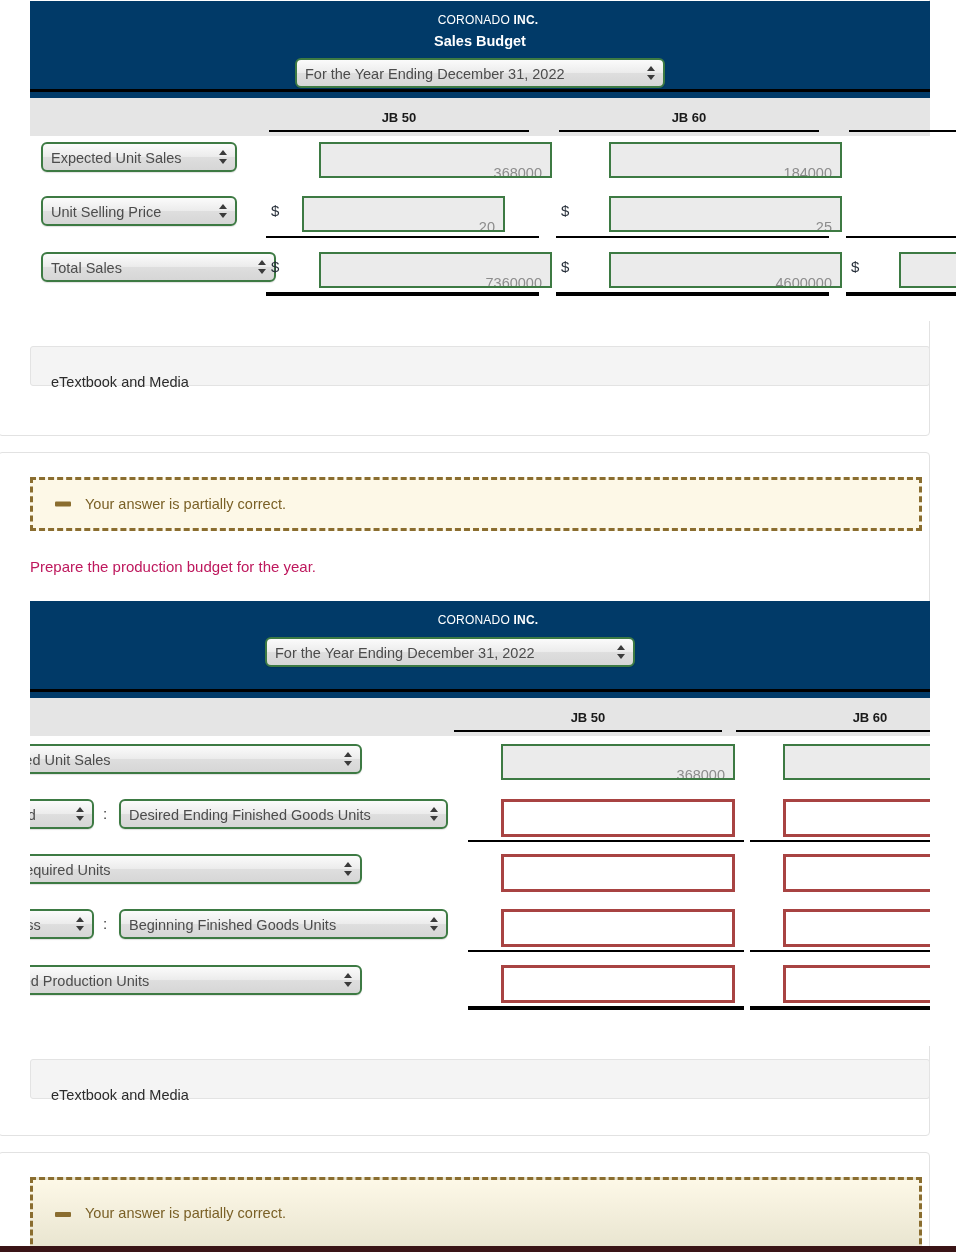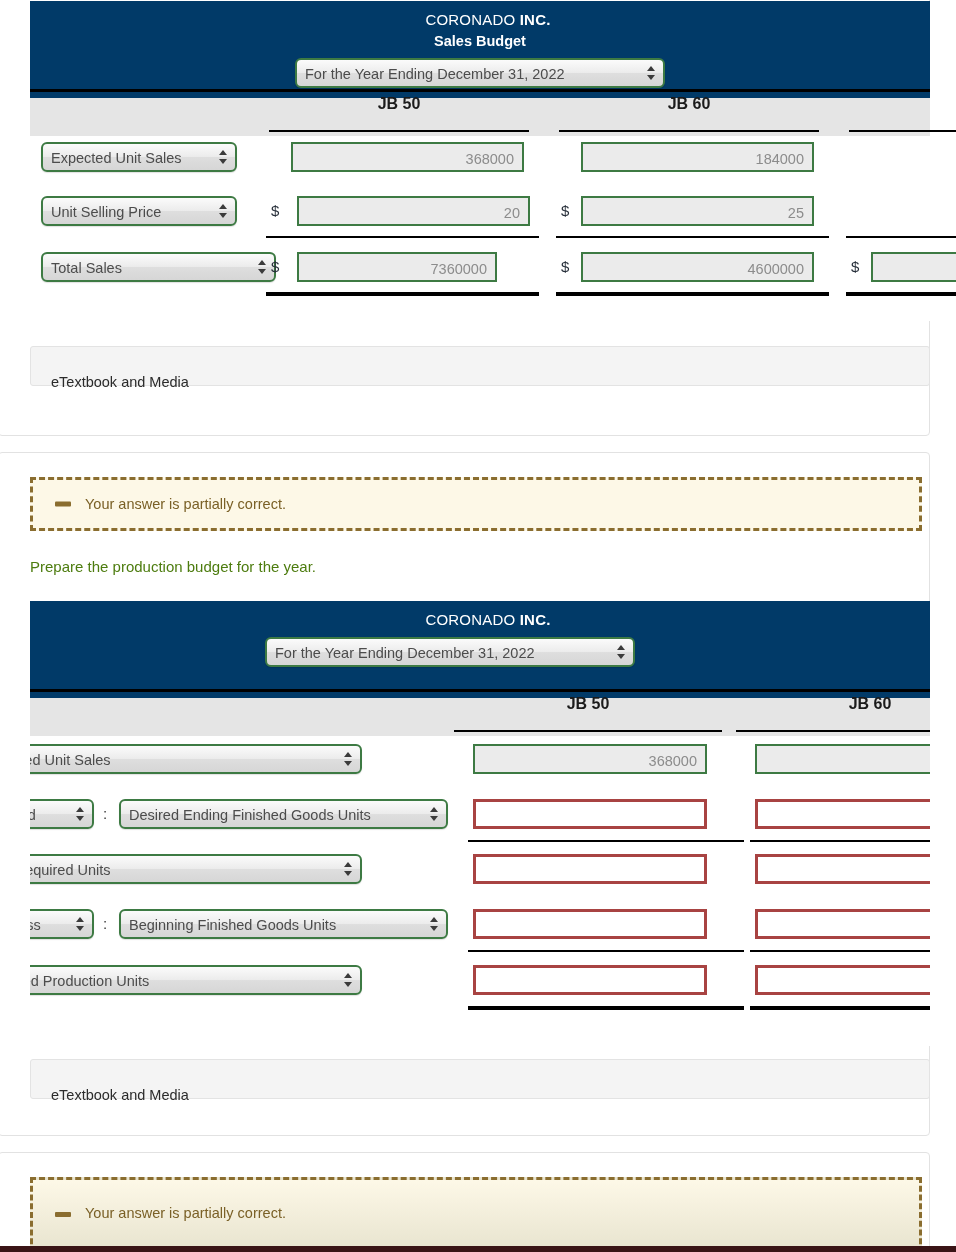--- a/index.html
+++ b/index.html
@@ -28,21 +28,21 @@
   
   .tbl { position: absolute; }
   .tbl-head {
     background: #013a68;
     color: #fff;
     text-align: center;
     padding: 8px 0 0 0;
     position: relative;
     overflow: hidden;
   }
-  .co-name { font-size: 15px; letter-spacing: .2px; line-height: 22px; margin-left: 16px; }
+  .co-name { font-size: 12px; letter-spacing: .2px; line-height: 22px; margin-left: 16px; }
   .co-name b { font-weight: bold; }
   .rpt-name { font-size: 14.5px; font-weight: bold; line-height: 21px; }
   .head-rule {
     position: absolute; left: 0; right: 0; bottom: 6px; height: 3px; background: #000;
   }
   .period-wrap { padding: 6px 0 14px 0; }
 
   
   .sel {
     display: inline-block;
@@ -71,41 +71,42 @@
   }
   .sel .arrows:before { top:1px;  border-bottom:5px solid #3b3b3b; }
   .sel .arrows:after  { bottom:1px; border-top:5px solid #3b3b3b; }
 
   .sel-period { min-width: 370px; }
 
   
   .colhead { background: #e5e5e5; position: relative; height: 38px; }
   .colhead .ch {
     position: absolute; bottom: 4px;
-    text-align: center; font-size: 16px; font-weight: bold; color: #1b1b1b;
+    text-align: center; font-size: 13px; font-weight: bold; color: #1b1b1b;
     border-bottom: 2px solid #000;
-    padding-bottom: 17px;
+    padding-bottom: 3px;
     line-height: 18px;
   }
 
   .rows { position: relative; background:#fff; }
   .row { position: relative; }
 
   .amt {
     position: absolute;
     height: 30px;
     border: 2px solid #3d7a43;
     background: #ebebeb;
     color: #8c8c8c;
     font-size: 14.5px;
     line-height: 26px;
     text-align: right;
-    padding: 2px 8px;
+    padding: 16px 8px;
     white-space: nowrap;
     overflow: hidden;
+    margin-left: 28px;
   }
   .amt.blank { background:#fff; border-color:#a84342; border-width:3px; line-height:24px; }
   .dollar { position: absolute; font-size: 15px; color:#28303b; line-height: 30px; }
   .urule { position:absolute; height:2px; background:#000; }
   .drule { position:absolute; height:4px; border-top:2px solid #000; border-bottom:2px solid #000; background:transparent; }
   .colon { position:absolute; font-size:15px; color:#3b3b3b; line-height:30px; }
 
   
   .etb {
     position: absolute;
@@ -126,21 +127,21 @@
     color: #7a6026;
     font-size: 14.5px;
   }
   .alert .ic {
     position: absolute; left: 22px; top: 50%; transform: translateY(-50%);
     width: 16px; height: 5px; background: #8a6d2f; border-radius: 1px;
   }
   .alert .txt { position: absolute; left: 52px; top: 50%; transform: translateY(-50%); }
 
   .prompt {
-    position: absolute; font-size: 15px; color: #4d7c0f;
+    position: absolute; font-size: 15px; color: #be185d;
   }
   .bottombar { position:absolute; left:0; right:0; top:1246px; height:6px; background:#3a1416; }
 </style>
 </head>
 <body>
 
 <div class="page">
 
   <div class="card card-a">
 
@@ -165,32 +166,32 @@
 
         <div class="row">
           <span class="sel" style="position:absolute; left:11px; top:6px; width:196px;"><span>Expected Unit Sales</span><span class="arrows"></span></span>
           <div class="amt" style="left:261px; top:6px; width:233px;">368000</div>
           <div class="amt" style="left:551px; top:6px; width:233px;">184000</div>
         </div>
 
         <div class="row">
           <span class="sel" style="position:absolute; left:11px; top:60px; width:196px;"><span>Unit Selling Price</span><span class="arrows"></span></span>
           <div class="dollar" style="left:241px; top:60px;">$</div>
-          <div class="amt" style="left:267px; top:60px; width:233px;">20</div>
+          <div class="amt" style="left:244px; top:60px; width:203px;">20</div>
           <div class="dollar" style="left:531px; top:60px;">$</div>
           <div class="amt" style="left:551px; top:60px; width:233px;">25</div>
           <div class="urule" style="left:236px; top:100px; width:273px;"></div>
           <div class="urule" style="left:526px; top:100px; width:273px;"></div>
           <div class="urule" style="left:816px; top:100px; width:273px;"></div>
         </div>
 
         <div class="row">
           <span class="sel" style="position:absolute; left:11px; top:116px; width:235px;"><span>Total Sales</span><span class="arrows"></span></span>
           <div class="dollar" style="left:241px; top:116px;">$</div>
-          <div class="amt" style="left:267px; top:116px; width:200px;text-align:right;">7360000</div>
+          <div class="amt" style="left:261px; top:116px; width:233px;text-align:right;">7360000</div>
           <div class="dollar" style="left:531px; top:116px;">$</div>
           <div class="amt" style="left:551px; top:116px; width:233px;">4600000</div>
           <div class="dollar" style="left:821px; top:116px;">$</div>
           <div class="amt" style="left:841px; top:116px; width:233px;"></div>
           <div class="drule" style="left:236px; top:156px; width:273px;"></div>
           <div class="drule" style="left:526px; top:156px; width:273px;"></div>
           <div class="drule" style="left:816px; top:156px; width:273px;"></div>
         </div>
 
       </div>

